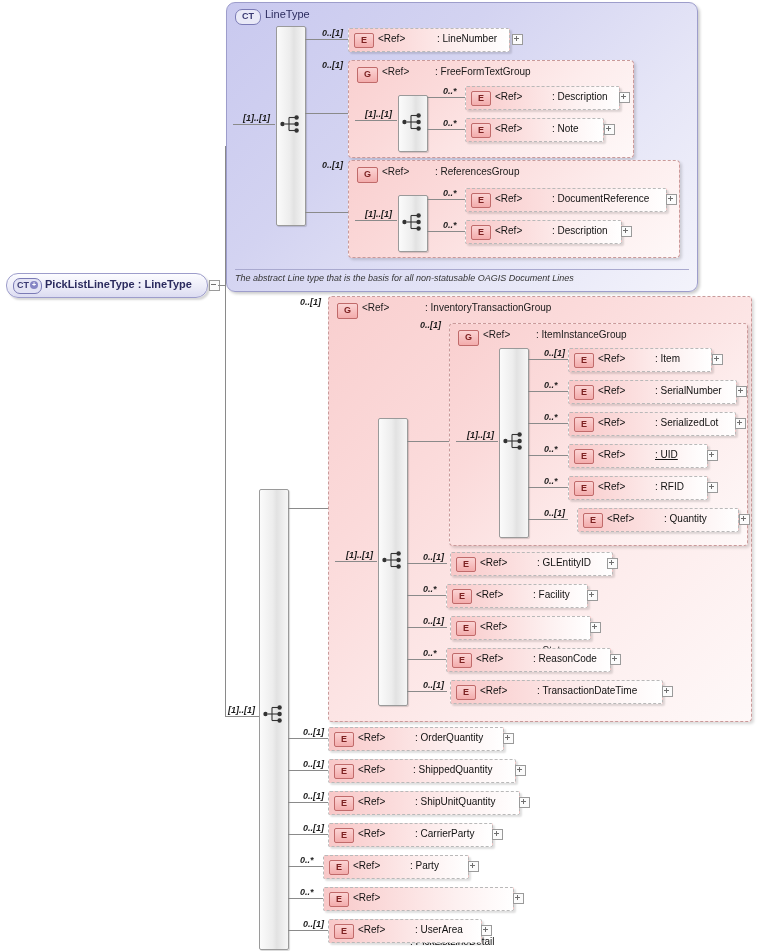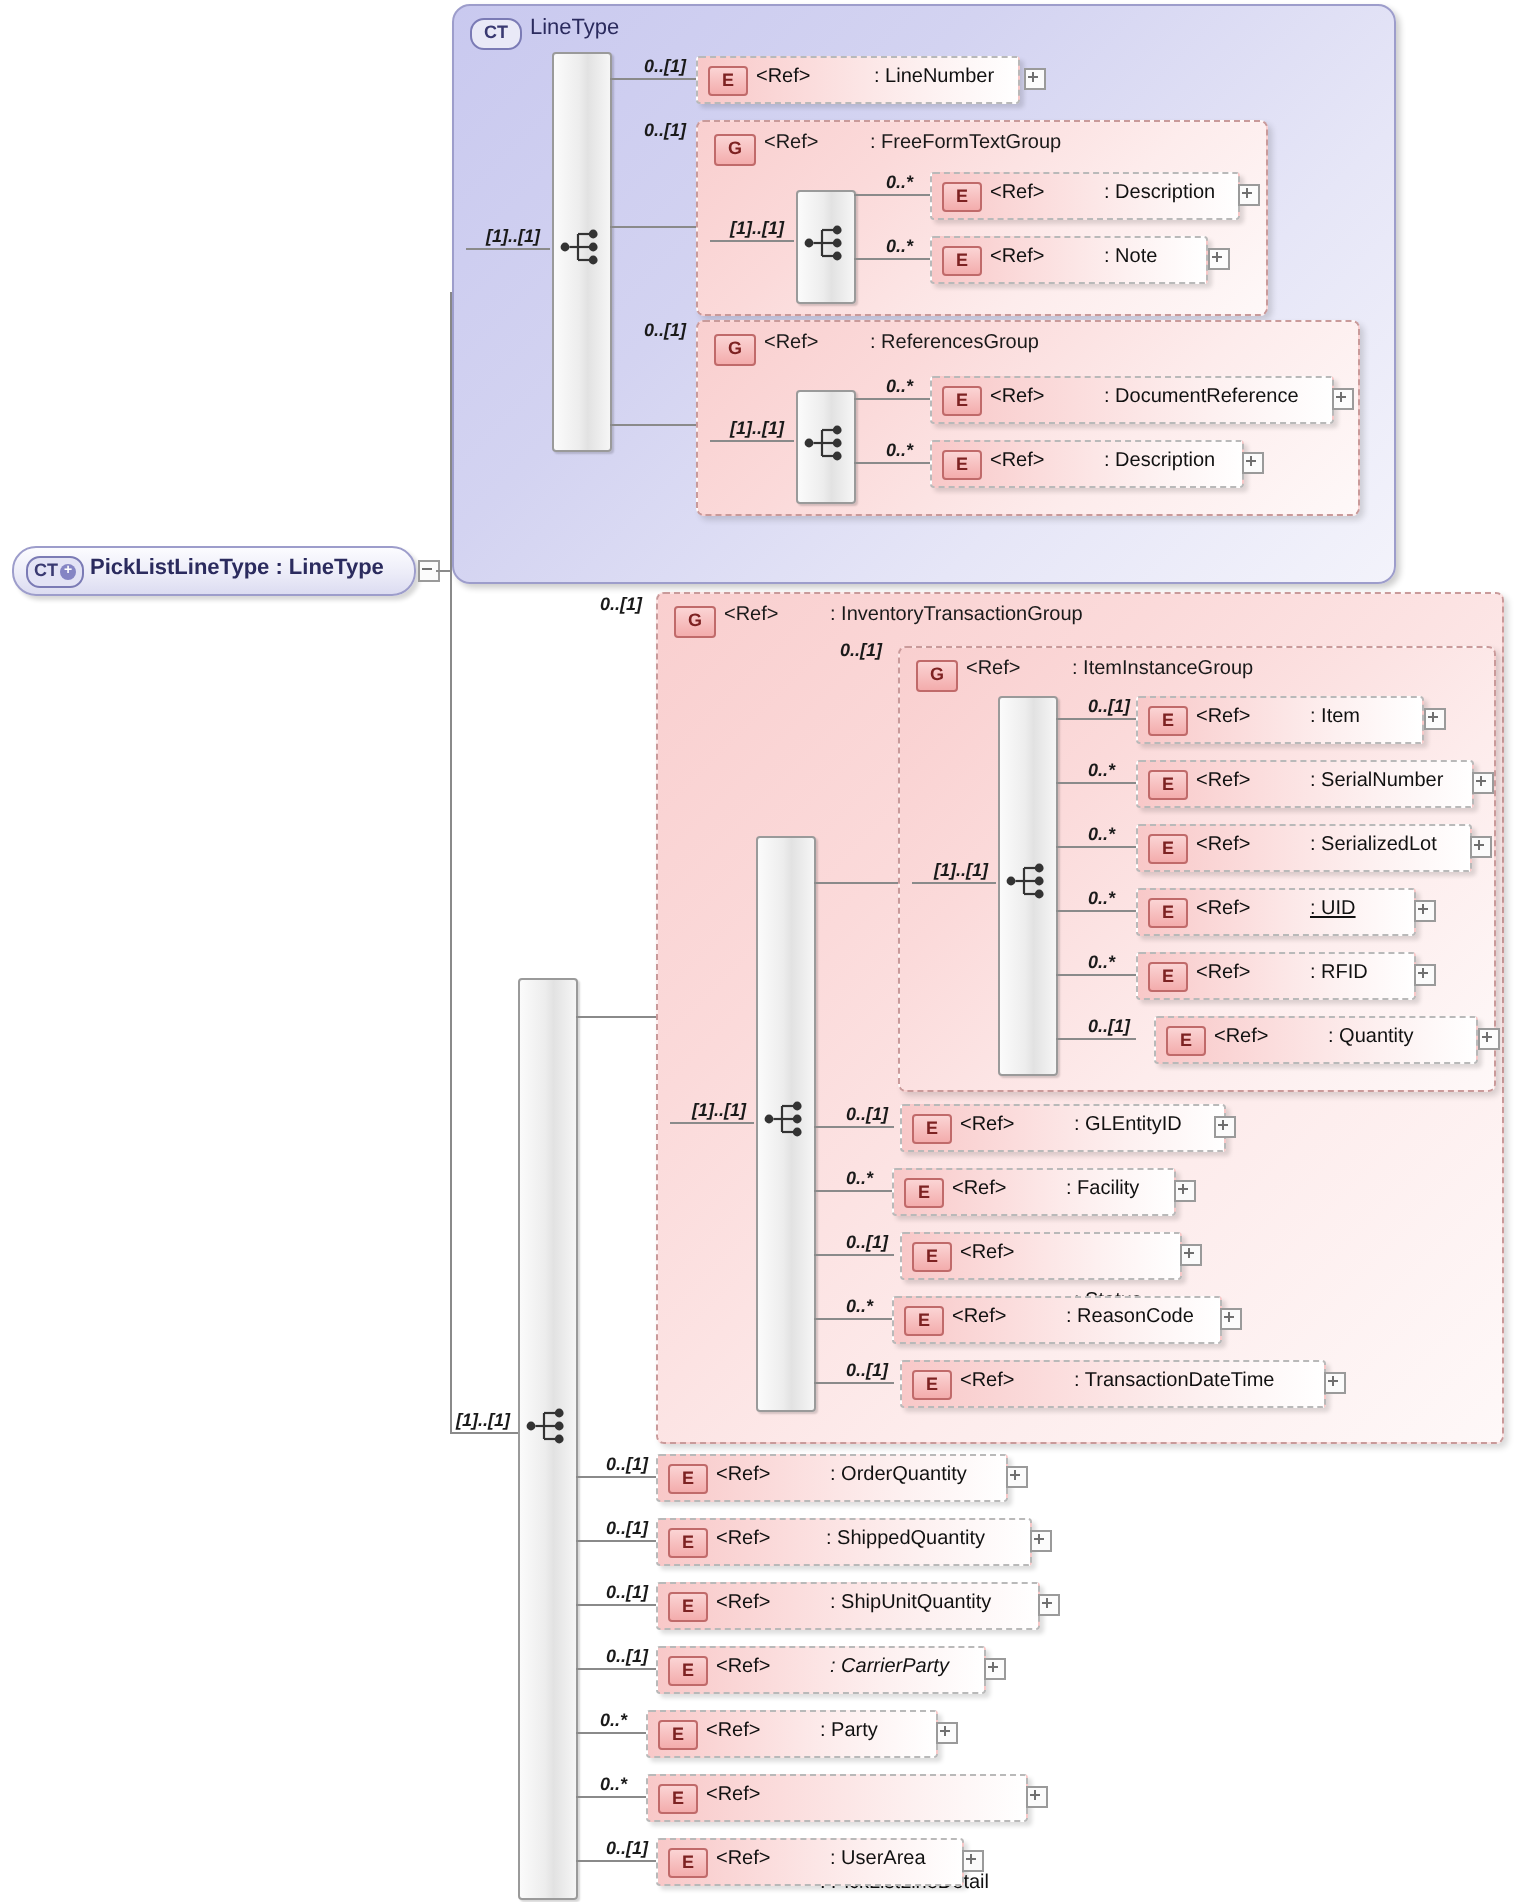--- a/index.html
+++ b/index.html
@@ -120,20 +120,21 @@
   <div class="minus" style="left:209px;top:280px;"></div>
 
   <div class="ln h" style="left:218px;top:285px;width:8px;"></div>
   <div class="ln v" style="left:225px;top:146px;height:570px;"></div>
   <div class="ln h" style="left:225px;top:146px;width:8px;"></div>
   <div class="ln h" style="left:225px;top:716px;width:35px;"></div>
 
   <div class="ctbox" style="left:226px;top:2px;width:470px;height:288px;">
     <div class="ct-tag">CT</div>
     <div class="ct-title">LineType</div>
+    <div class="ct-doc" style="top:266px;">The abstract Line type that is the basis for all non-statusable OAGIS Document Lines</div>
   </div>
 
   <div class="ln h" style="left:233px;top:124px;width:42px;"></div>
   <div class="card" style="left:243px;top:113px;">[1]..[1]</div>
   <div class="seqbox" style="left:276px;top:26px;height:198px;">
     <div class="seqicon">
       <svg width="22" height="18" viewBox="0 0 22 18">
         <circle cx="2.5" cy="9" r="2.2" fill="#333"></circle>
         <line x1="4.7" y1="9" x2="9" y2="9" stroke="#333" stroke-width="1.1"></line>
         <line x1="9" y1="2.5" x2="9" y2="15.5" stroke="#333" stroke-width="1.1"></line>
@@ -258,21 +259,21 @@
       </svg>
     </div>
   </div>
 
   <div class="ln h" style="left:288px;top:508px;width:40px;"></div>
   <div class="card" style="left:300px;top:297px;">0..[1]</div>
 
   <div class="gbox" style="left:328px;top:296px;width:422px;height:424px;">
     <div class="g-tag">G</div>
     <div class="g-ref">&lt;Ref&gt;</div>
-    <div class="g-name" style="left:86px;">: InventoryTransactionGroup</div>
+    <div class="g-name" style="left:96px;">: InventoryTransactionGroup</div>
   </div>
 
   <div class="ln h" style="left:335px;top:561px;width:42px;"></div>
   <div class="card" style="left:346px;top:550px;">[1]..[1]</div>
   <div class="seqbox" style="left:378px;top:418px;height:286px;">
     <div class="seqicon" style="top:143px;transform:translate(-50%,-50%);">
       <svg width="22" height="18" viewBox="0 0 22 18">
         <circle cx="2.5" cy="9" r="2.2" fill="#333"></circle>
         <line x1="4.7" y1="9" x2="9" y2="9" stroke="#333" stroke-width="1.1"></line>
         <line x1="9" y1="2.5" x2="9" y2="15.5" stroke="#333" stroke-width="1.1"></line>
@@ -436,21 +437,21 @@
     <div class="e-ref">&lt;Ref&gt;</div>
     <div class="e-name" style="left:86px;">: ShipUnitQuantity</div>
   </div>
   <div class="plus" style="left:519px;top:797px;"></div>
 
   <div class="ln h" style="left:288px;top:834px;width:40px;"></div>
   <div class="card" style="left:303px;top:823px;">0..[1]</div>
   <div class="ebox" style="left:328px;top:823px;width:163px;">
     <div class="e-tag">E</div>
     <div class="e-ref">&lt;Ref&gt;</div>
-    <div class="e-name" style="left:86px;font-style:italic;">: CarrierParty</div>
+    <div class="e-name" style="left:86px;">: CarrierParty</div>
   </div>
   <div class="plus" style="left:492px;top:829px;"></div>
 
   <div class="ln h" style="left:288px;top:866px;width:40px;"></div>
   <div class="card" style="left:300px;top:855px;">0..*</div>
   <div class="ebox" style="left:323px;top:855px;width:144px;">
     <div class="e-tag">E</div>
     <div class="e-ref">&lt;Ref&gt;</div>
     <div class="e-name" style="left:86px;">: Party</div>
   </div>

